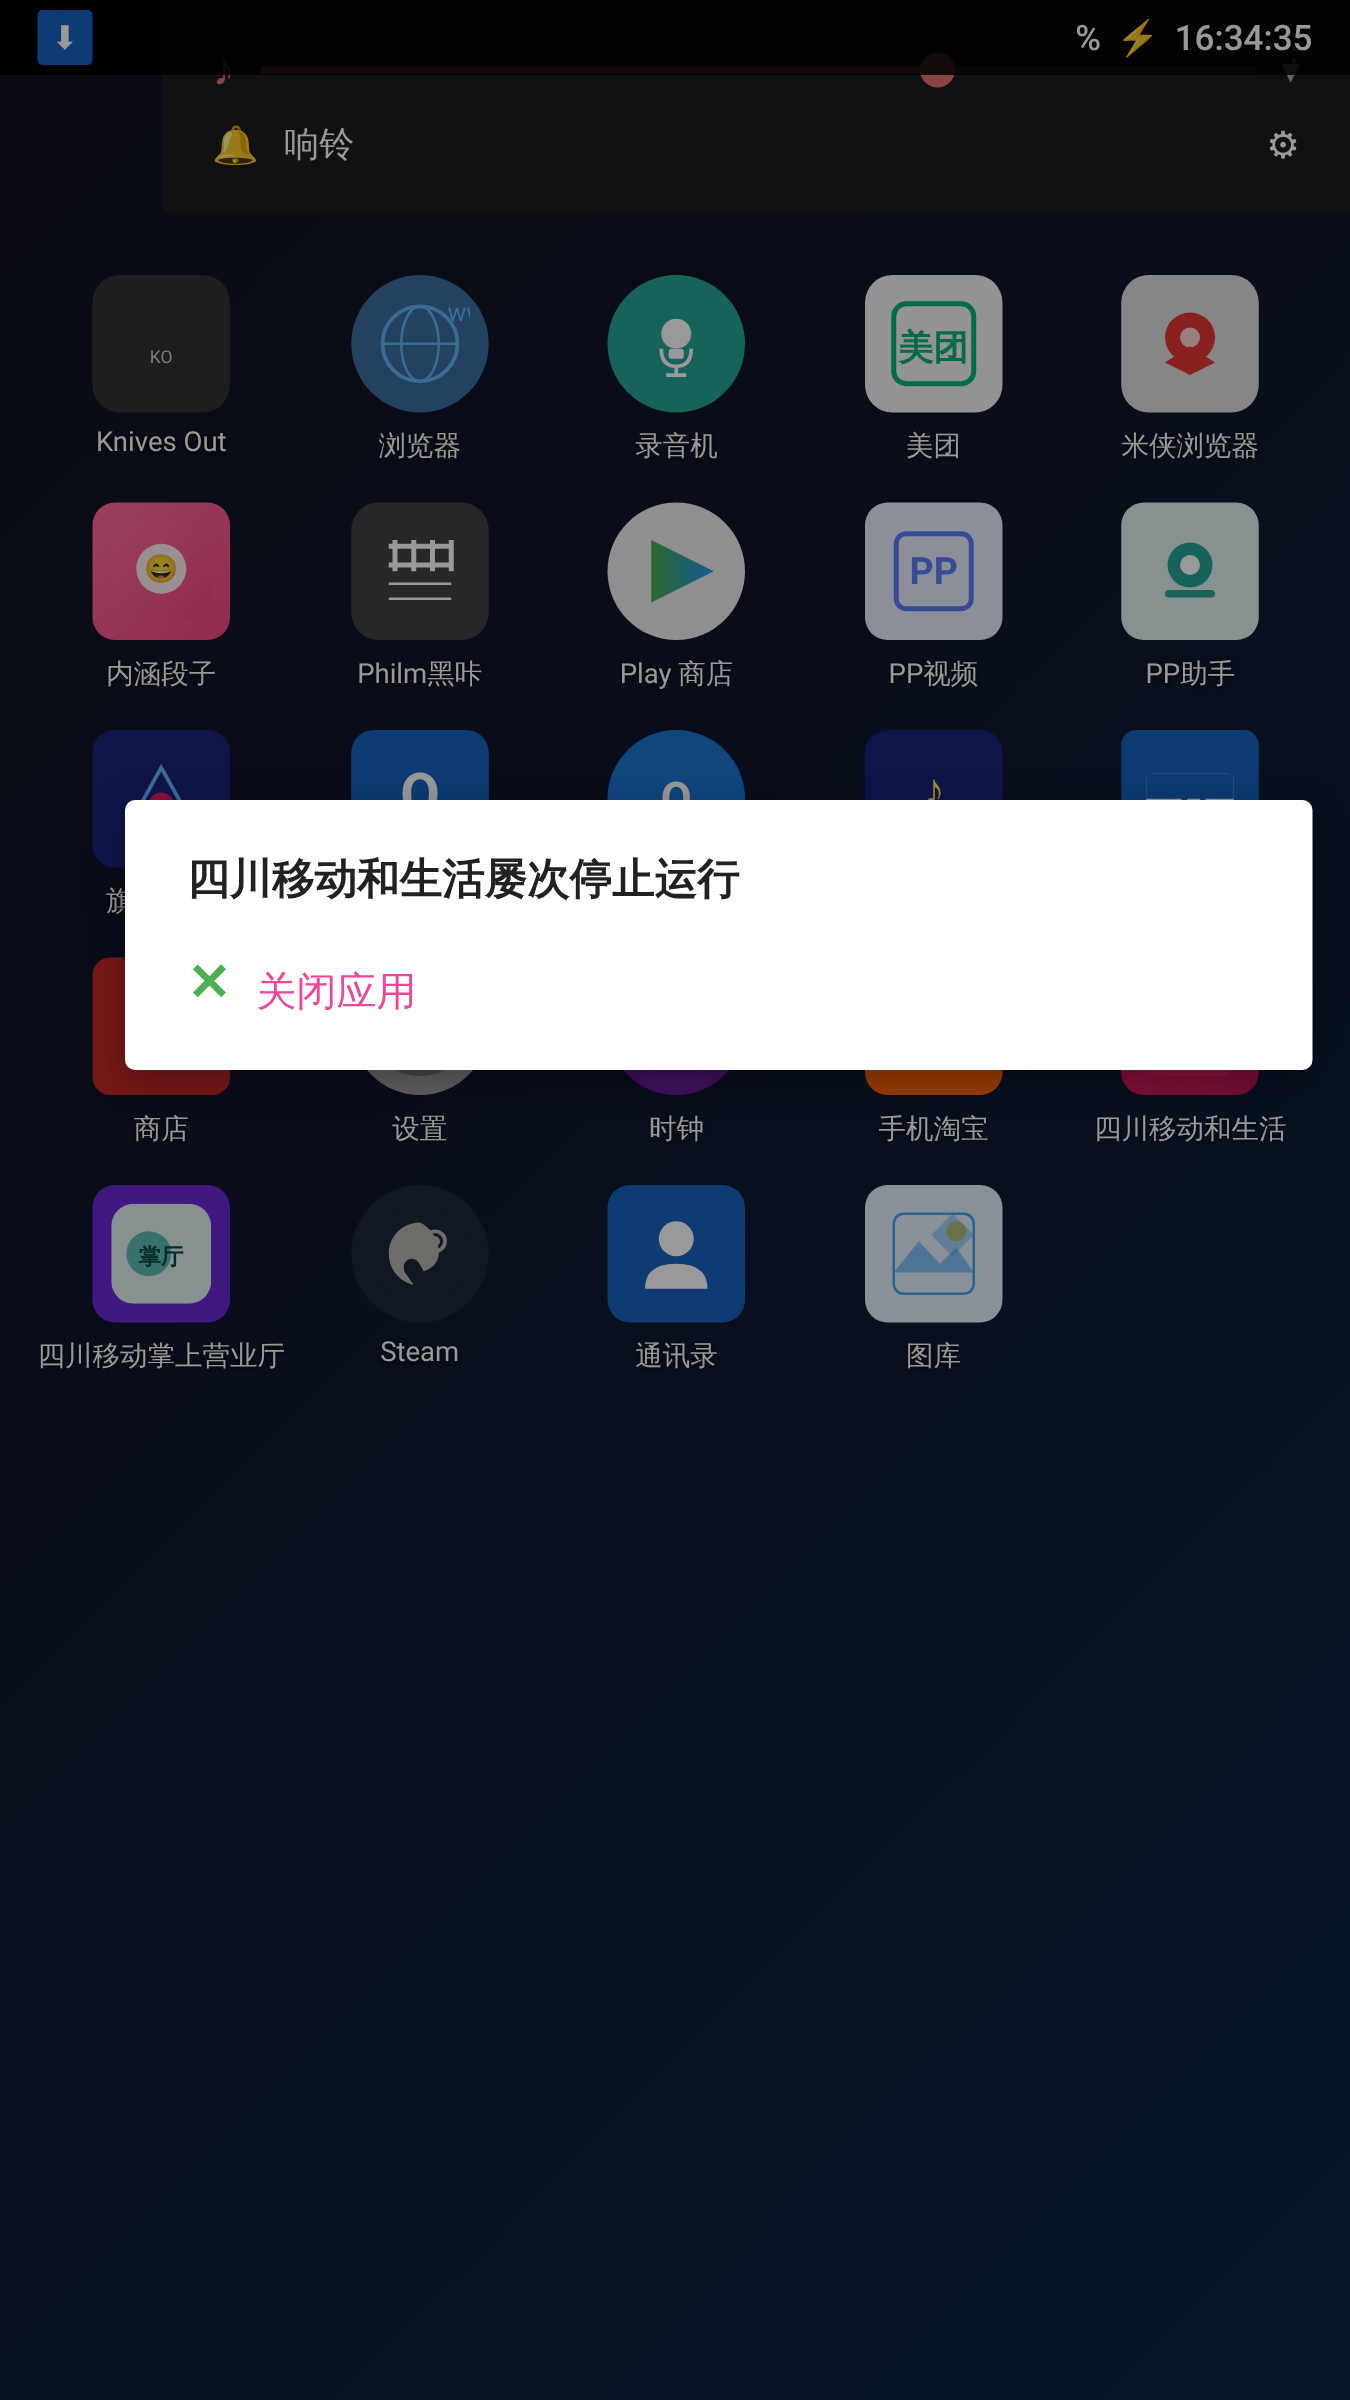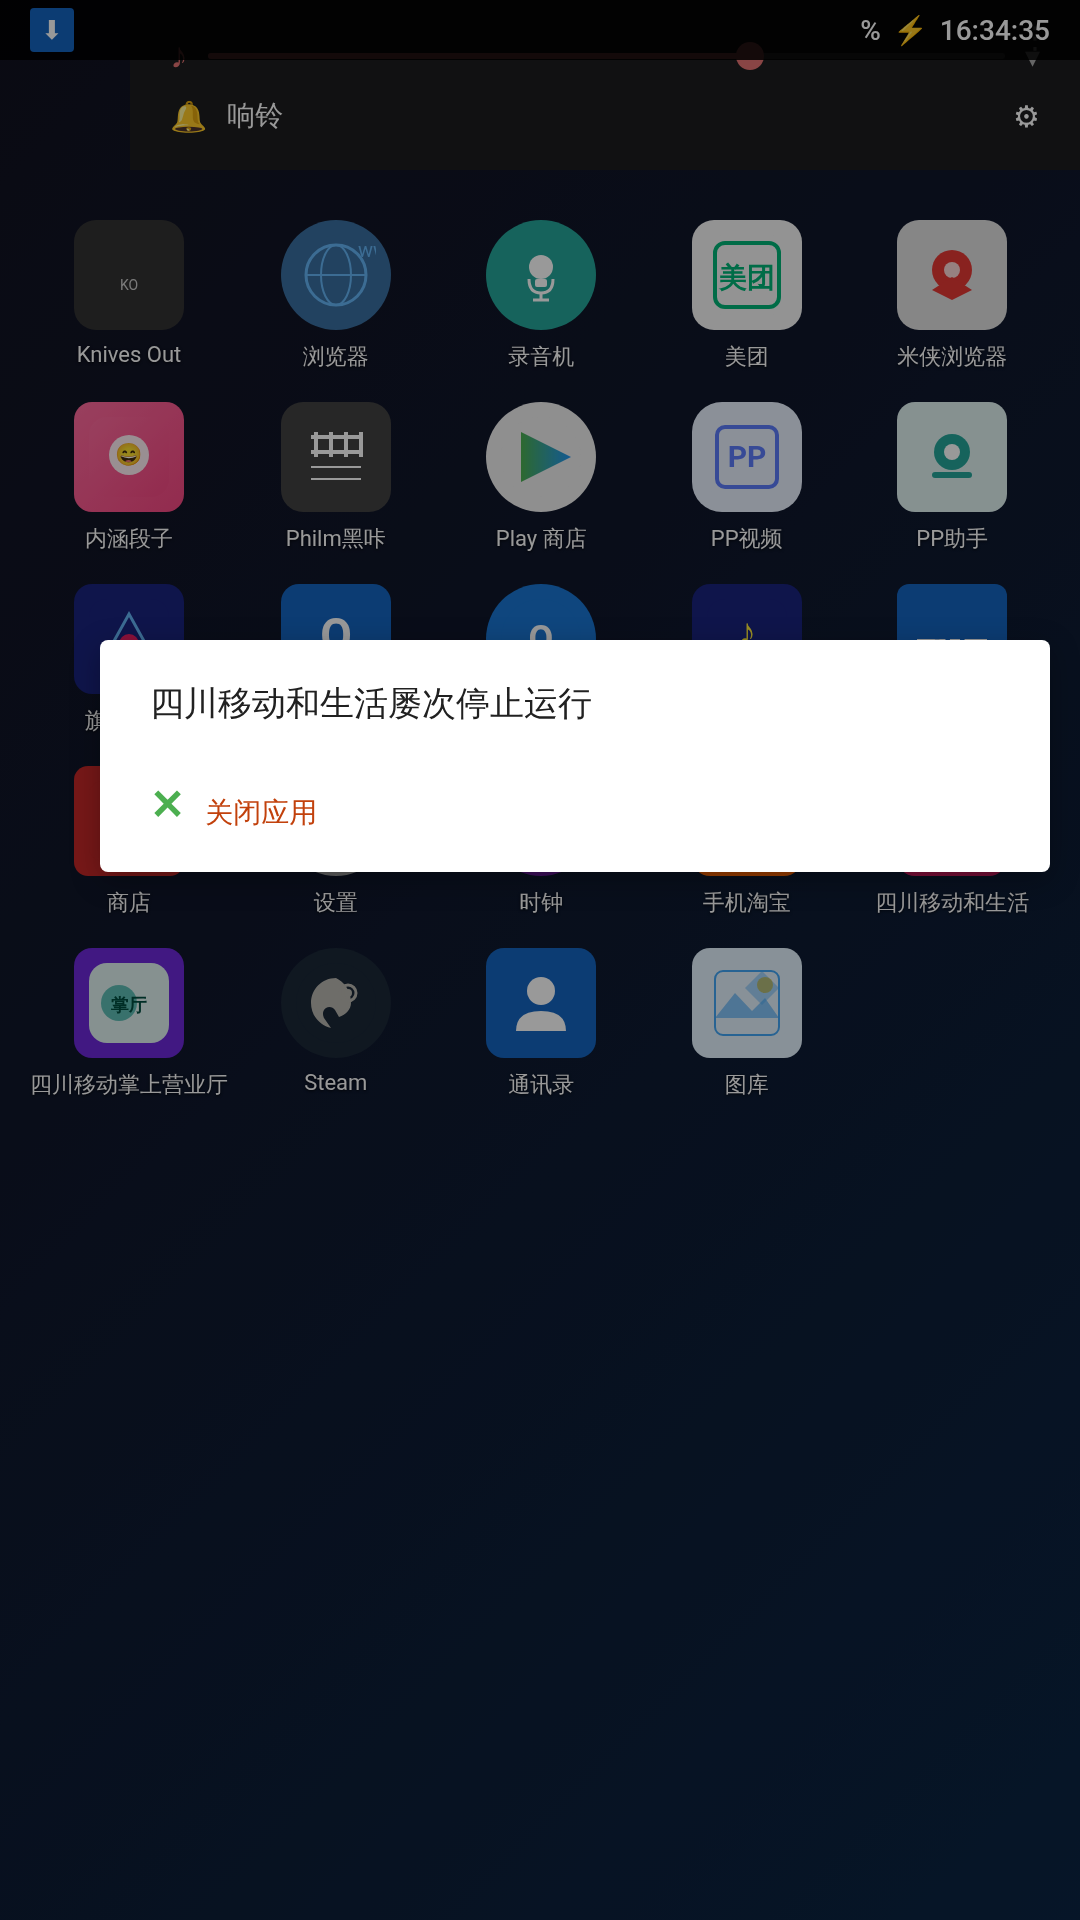--- a/index.html
+++ b/index.html
@@ -240,21 +240,21 @@
       background: #424242;
     }
 
     .icon-play {
       background: #eeeeee;
       border-radius: 50%;
     }
 
     .icon-ppvideo {
       background: #e8f0fe;
-      border-radius: 30px;
+      border-radius: 18px;
     }
 
     .icon-pphelper {
       background: #e0f2f1;
       border-radius: 18px;
     }
 
     
     .icon-qiyu {
       background: #1a237e;
@@ -349,40 +349,40 @@
       background: #fff;
       border-radius: 8px;
       padding: 40px 50px;
       z-index: 210;
       box-shadow: 0 8px 30px rgba(0,0,0,0.3);
     }
 
     .dialog-title {
       font-size: 34px;
       color: #212121;
-      font-weight: 400;
-      margin-bottom: 50px;
+      font-weight: 700;
+      margin-bottom: 28px;
       line-height: 1.4;
     }
 
     .dialog-action {
       display: flex;
       align-items: center;
       gap: 20px;
     }
 
     .close-x-icon {
       color: #4CAF50;
       font-size: 42px;
       font-weight: bold;
     }
 
     .close-app-label {
-      font-size: 28px;
-      color: #c2410c;
+      font-size: 32px;
+      color: #ec4899;
       margin-top: 16px;
     }
   </style>
 </head>
 <body>
 
 <div class="wallpaper"></div>
 
 <div class="status-bar">
   <div class="status-bar-left">

